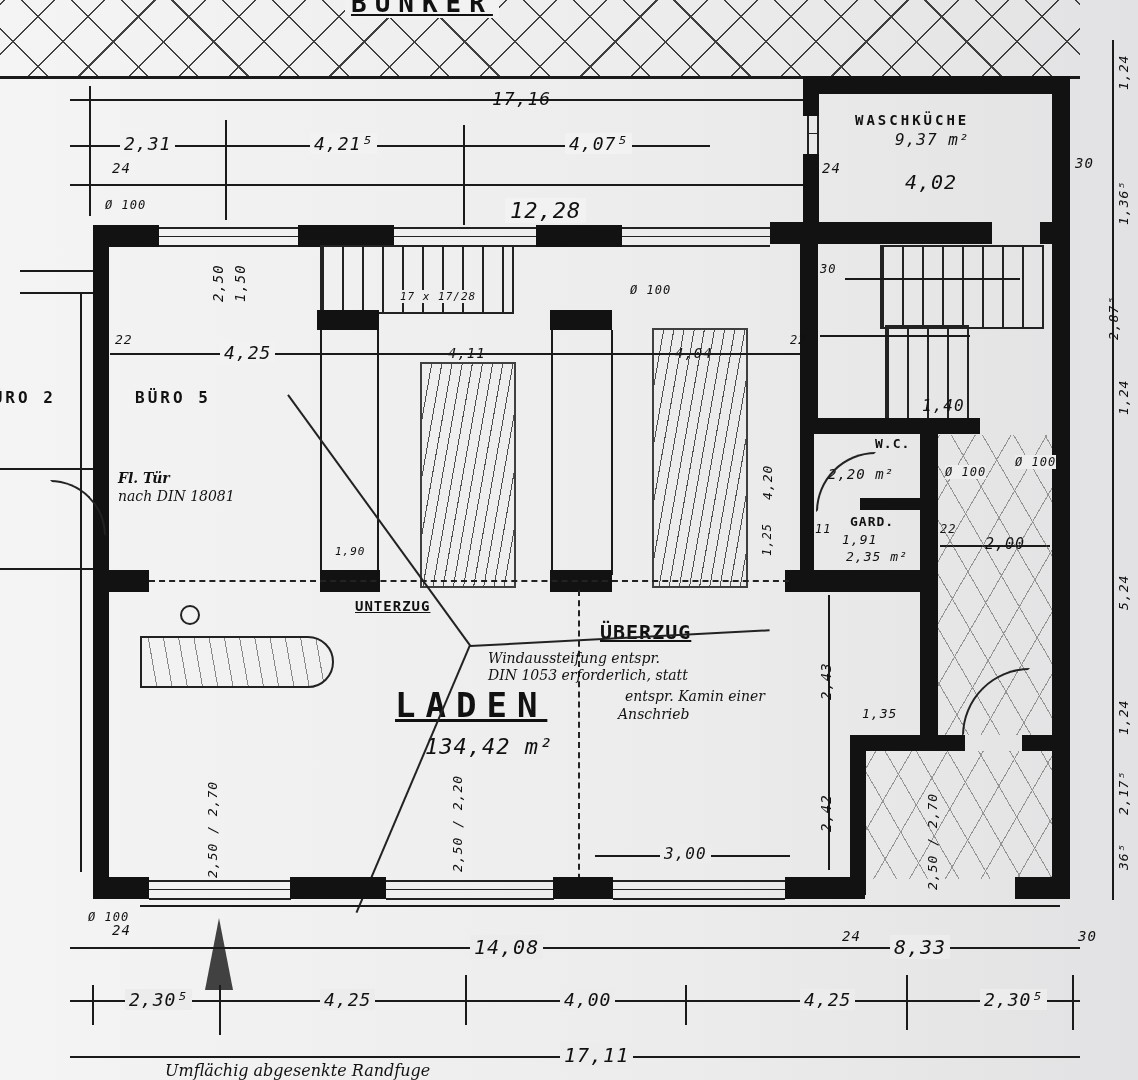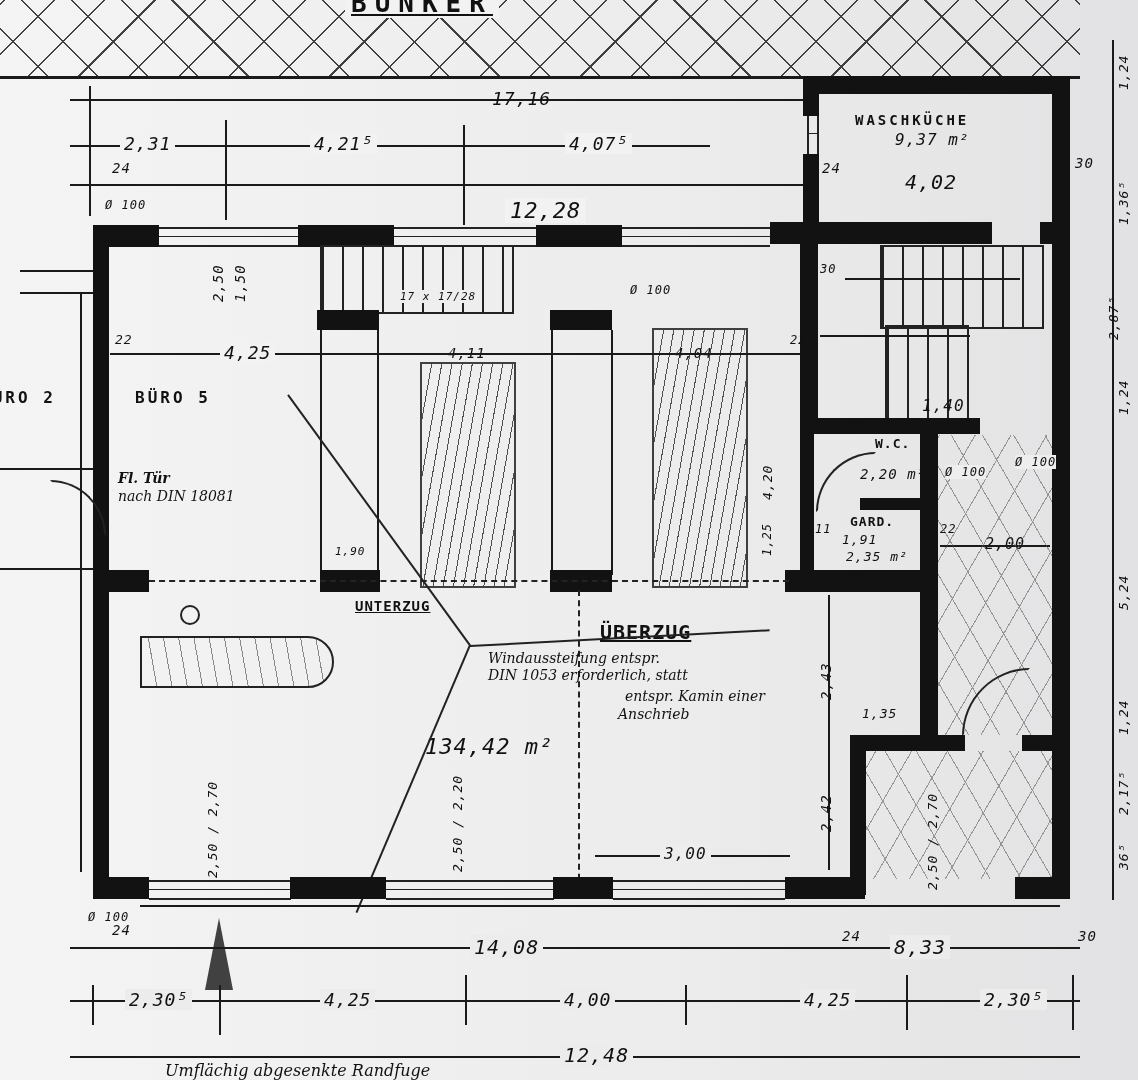--- a/index.html
+++ b/index.html
@@ -89,21 +89,21 @@
   <div class="line" style="left:845px;top:278px;width:175px;height:2px;"></div>
   <div class="line" style="left:820px;top:335px;width:150px;height:2px;"></div>
   <div class="dim" style="left:922px;top:396px;font-size:16px;">1,40</div>
   <div class="dim" style="left:820px;top:262px;font-size:12px;">30</div>
   <div class="dim" style="left:790px;top:333px;font-size:12px;">22</div>
   <div class="wall" style="left:800px;top:418px;width:180px;height:16px;"></div>
 
   <div class="wall" style="left:920px;top:418px;width:18px;height:330px;"></div>
   <div class="wall" style="left:800px;top:430px;width:14px;height:160px;"></div>
   <div class="lbl" style="left:875px;top:436px;font-size:13px;">W.C.</div>
-  <div class="dim" style="left:828px;top:466px;font-size:14px;margin-left:32px;">2,20 m²</div>
+  <div class="dim" style="left:828px;top:466px;font-size:14px;">2,20 m²</div>
   <div class="door-arc" style="left:816px;top:452px;width:56px;height:56px;"></div>
   <div class="wall" style="left:860px;top:498px;width:62px;height:12px;"></div>
   <div class="lbl" style="left:850px;top:514px;font-size:13px;">GARD.</div>
   <div class="dim" style="left:842px;top:532px;font-size:13px;">1,91</div>
   <div class="dim" style="left:846px;top:549px;font-size:13px;">2,35 m²</div>
   <div class="dim" style="left:815px;top:522px;font-size:12px;">11</div>
   <div class="dim" style="left:940px;top:522px;font-size:12px;">22</div>
   <div class="dim" style="left:985px;top:535px;font-size:15px;">2,00</div>
   <div class="line" style="left:940px;top:545px;width:110px;height:1.5px;"></div>
   <div class="wall" style="left:785px;top:570px;width:140px;height:22px;"></div>
@@ -152,20 +152,21 @@
   <div class="note" style="left:118px;top:470px;font-weight:bold;">Fl. Tür</div>
   <div class="note" style="left:118px;top:488px;">nach DIN 18081</div>
   <div class="door-arc" style="left:50px;top:480px;width:52px;height:52px;transform:scaleX(-1);"></div>
 
   <div class="line" style="left:20px;top:270px;width:73px;height:2px;"></div>
   <div class="line" style="left:20px;top:292px;width:73px;height:2px;"></div>
   <div class="line" style="left:80px;top:292px;width:2px;height:580px;"></div>
   <div class="line" style="left:0;top:468px;width:93px;height:2px;"></div>
   <div class="line" style="left:0;top:568px;width:93px;height:2px;"></div>
 
+  <div class="lbl big" style="left:395px;top:685px;">LADEN</div>
   <div class="dim" style="left:425px;top:734px;font-size:22px;">134,42 m²</div>
   <div class="note" style="left:488px;top:650px;">Windaussteifung entspr.</div>
   <div class="note" style="left:488px;top:667px;">DIN 1053 erforderlich, statt</div>
   <div class="note" style="left:625px;top:688px;">entspr. Kamin einer</div>
   <div class="note" style="left:618px;top:706px;">Anschrieb</div>
   <div class="pointer" style="left:470px;top:645px;width:310px;transform:rotate(-126deg);"></div>
   <div class="pointer" style="left:470px;top:645px;width:290px;transform:rotate(113deg);"></div>
   <div class="pointer" style="left:470px;top:645px;width:300px;transform:rotate(-3deg);"></div>
 
   <div style="position:absolute;left:140px;top:636px;width:190px;height:48px;border:2px solid #222;border-radius:0 26px 26px 0;background:repeating-linear-gradient(80deg,transparent 0 14px,#888 14px 15px);"></div>
@@ -208,21 +209,21 @@
   <div class="tick" style="left:685px;top:985px;height:40px;"></div>
   <div class="tick" style="left:906px;top:975px;height:55px;"></div>
   <div class="tick" style="left:1072px;top:975px;height:55px;"></div>
   <div class="dim" style="left:125px;top:989px;background:#ececec;padding:0 4px;">2,30⁵</div>
   <div class="dim" style="left:320px;top:989px;background:#ececec;padding:0 4px;">4,25</div>
   <div class="dim" style="left:560px;top:989px;background:#ececec;padding:0 4px;">4,00</div>
   <div class="dim" style="left:800px;top:989px;background:#ececec;padding:0 4px;">4,25</div>
   <div class="dim" style="left:980px;top:989px;background:#ececec;padding:0 4px;">2,30⁵</div>
 
   <div class="line" style="left:70px;top:1056px;width:1010px;height:2px;"></div>
-  <div class="dim" style="left:560px;top:1043px;font-size:20px;background:#ececec;padding:0 4px;">12,48</div>
+  <div class="dim" style="left:560px;top:1043px;font-size:20px;background:#ececec;padding:0 4px;">17,11</div>
   <div class="note" style="left:165px;top:1062px;font-size:16px;">Umflächig abgesenkte Randfuge</div>
 
   <div class="line" style="left:1112px;top:40px;width:2px;height:860px;"></div>
   <div class="dim vert" style="left:1116px;top:90px;font-size:13px;">1,24</div>
   <div class="dim vert" style="left:1116px;top:225px;font-size:13px;">1,36⁵</div>
   <div class="dim vert" style="left:1106px;top:340px;font-size:13px;">2,87⁵</div>
   <div class="dim vert" style="left:1116px;top:415px;font-size:13px;">1,24</div>
   <div class="dim vert" style="left:1116px;top:610px;font-size:13px;">5,24</div>
   <div class="dim vert" style="left:1116px;top:735px;font-size:13px;">1,24</div>
   <div class="dim vert" style="left:1116px;top:815px;font-size:13px;">2,17⁵</div>

